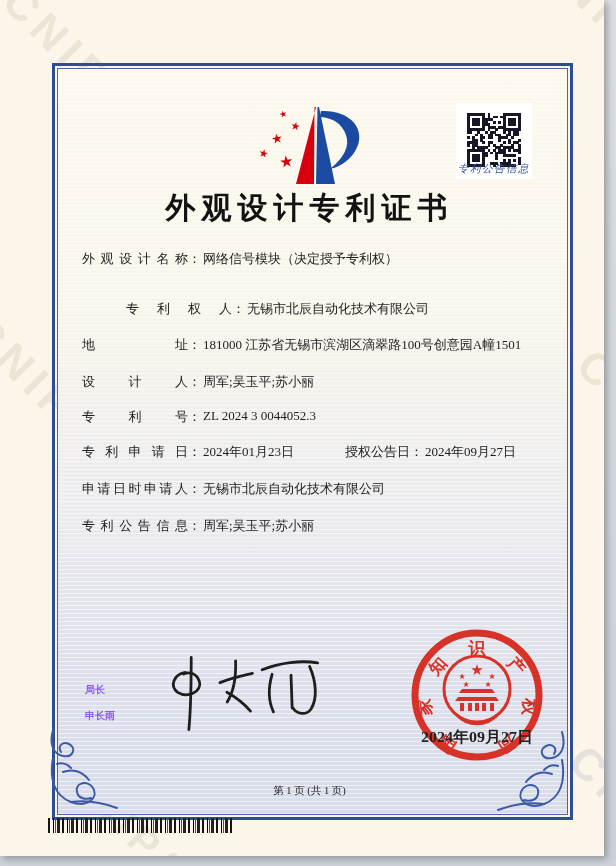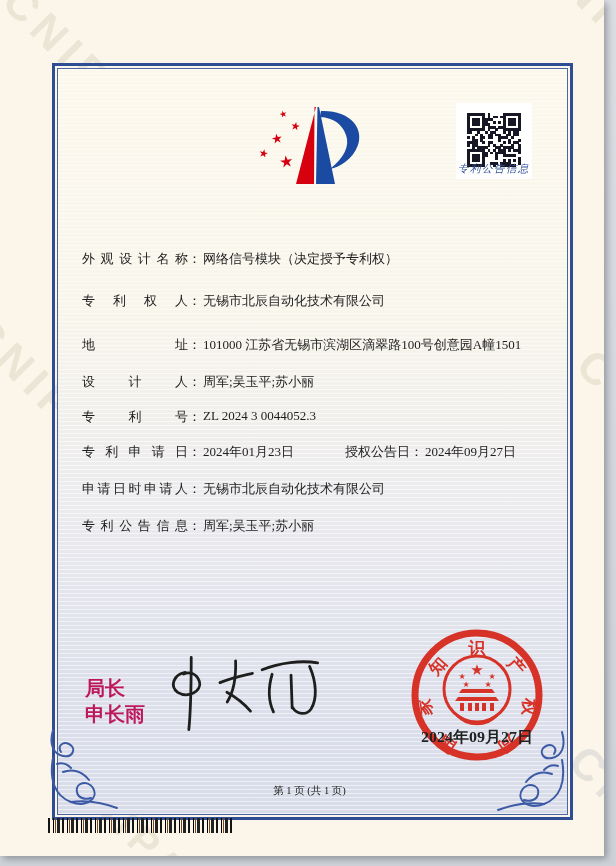--- a/index.html
+++ b/index.html
@@ -42,31 +42,31 @@
   .title{position:absolute;left:52px;top:188px;width:515px;text-align:center;
          font-size:30px;font-weight:bold;letter-spacing:6px;color:#121212;}
   
   .row{position:absolute;left:82px;width:470px;height:18px;font-size:13px;
        color:#1d1d1d;white-space:nowrap;}
   .lbl{display:inline-block;width:106px;text-align:justify;text-align-last:justify;
        vertical-align:top;}
   .colon{display:inline-block;vertical-align:top;}
   .val{display:inline-block;margin-left:2px;vertical-align:top;}
   .pair2{position:absolute;left:263px;top:0;}
-  .r1{top:250px;} .r2{top:292px;} .r3{top:336px;} .r4{top:373px;}
+  .r1{top:250px;} .r2{top:300px;margin-left:44px;} .r3{top:336px;} .r4{top:373px;}
   .r5{top:408px;} .r6{top:443px;} .r7{top:480px;} .r8{top:517px;}
   
   .legal{position:absolute;left:66px;top:581px;width:480px;font-size:11.5px;
          font-weight:600;color:#1b1b1b;line-height:19.5px;}
   .legal .l1{text-indent:2em;}
   .legal div{text-align:justify;text-align-last:justify;}
   
   .director{position:absolute;left:85px;top:677px;
-            font-family:Liberation Mono, monospace;
-            font-size:20px;font-weight:600;color:#be185d;line-height:26px;}
+            font-family:Liberation Serif, serif;
+            font-size:10px;font-weight:600;color:#8b5cf6;line-height:26px;}
   .sig{position:absolute;left:158px;top:642px;width:172px;height:96px;
        transform:rotate(-2deg);}
   .sig path{fill:none;stroke:#1e1e1e;stroke-width:3.4;stroke-linecap:round;}
   
   .seal{position:absolute;left:407px;top:623px;width:140px;height:140px;opacity:.94;}
   .seal-ch{font-size:17px;font-weight:bold;fill:#d6281c;
            font-family:"Liberation Serif","DejaVu Serif",serif;text-anchor:middle;}
   .seal-date{font-size:15.5px;font-weight:bold;fill:#161616;text-anchor:middle;
              font-family:"Liberation Serif","DejaVu Serif",serif;}
   
@@ -347,29 +347,30 @@
           <div class="qr-cell" style="left: 33.4286px; top: 51.4286px; width: 2.87143px; height: 2.87143px;"></div>
           <div class="qr-cell" style="left: 36px; top: 51.4286px; width: 2.87143px; height: 2.87143px;"></div>
           <div class="qr-cell" style="left: 38.5714px; top: 51.4286px; width: 2.87143px; height: 2.87143px;"></div>
           <div class="qr-cell" style="left: 41.1429px; top: 51.4286px; width: 2.87143px; height: 2.87143px;"></div>
           <div class="qr-cell" style="left: 43.7143px; top: 51.4286px; width: 2.87143px; height: 2.87143px;"></div>
           <div class="qr-cell" style="left: 46.2857px; top: 51.4286px; width: 2.87143px; height: 2.87143px;"></div>
         </div>
     </div>
     <div class="qr-label">专利公告信息</div>
 
+    <div class="title">外观设计专利证书</div>
 
     <div class="row r1">
       <span class="lbl">外观设计名称</span><span class="colon">：</span><span class="val">网络信号模块（决定授予专利权）</span>
     </div>
     <div class="row r2">
       <span class="lbl">专利权人</span><span class="colon">：</span><span class="val">无锡市北辰自动化技术有限公司</span>
     </div>
     <div class="row r3">
-      <span class="lbl">地址</span><span class="colon">：</span><span class="val">101000 江苏省无锡市滨湖区滴翠路100号创意园A幢1501</span>
+      <span class="lbl">地址</span><span class="colon">：</span><span class="val">181000 江苏省无锡市滨湖区滴翠路100号创意园A幢1501</span>
     </div>
     <div class="row r4">
       <span class="lbl">设计人</span><span class="colon">：</span><span class="val">周军;吴玉平;苏小丽</span>
     </div>
     <div class="row r5">
       <span class="lbl">专利号</span><span class="colon">：</span><span class="val">ZL 2024 3 0044052.3</span>
     </div>
     <div class="row r6">
       <span class="lbl">专利申请日</span><span class="colon">：</span><span class="val">2024年01月23日</span>
       <span class="pair2"><span>授权公告日</span><span>：</span><span class="val">2024年09月27日</span></span>

